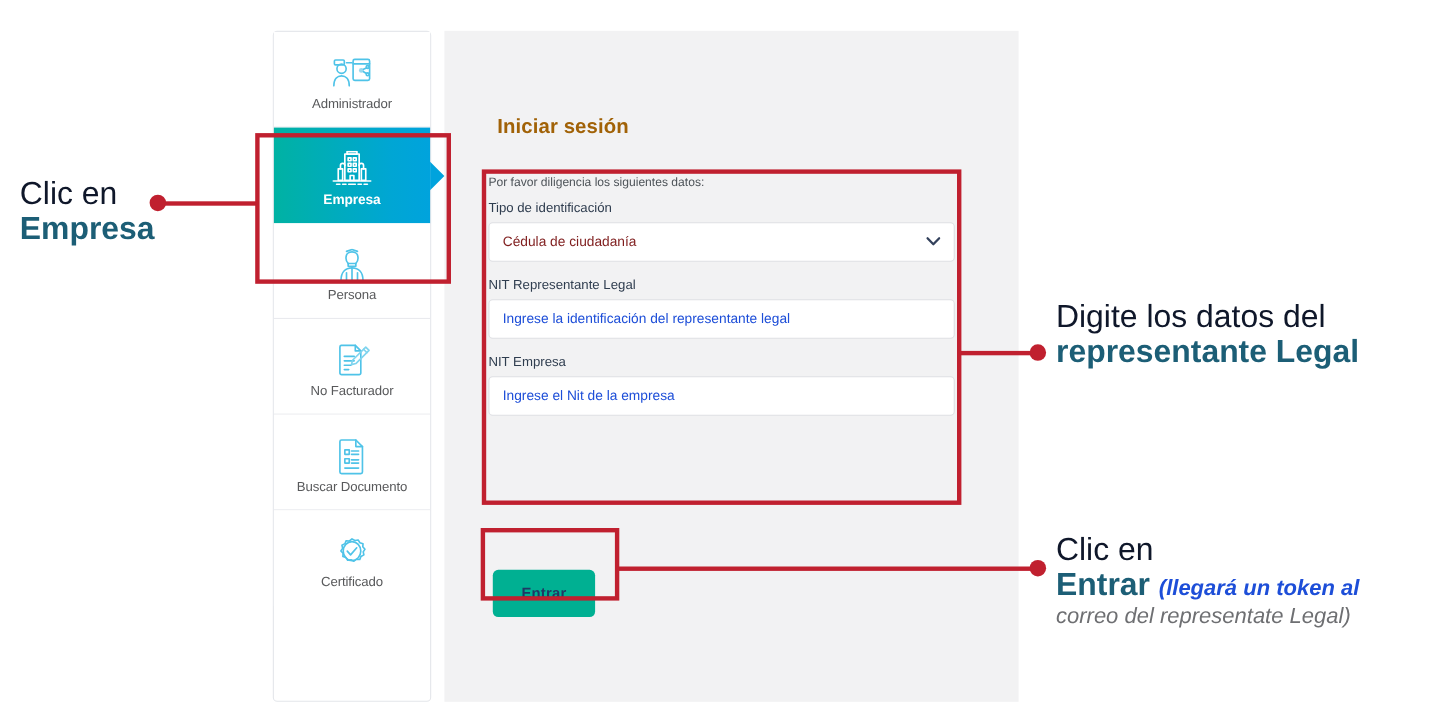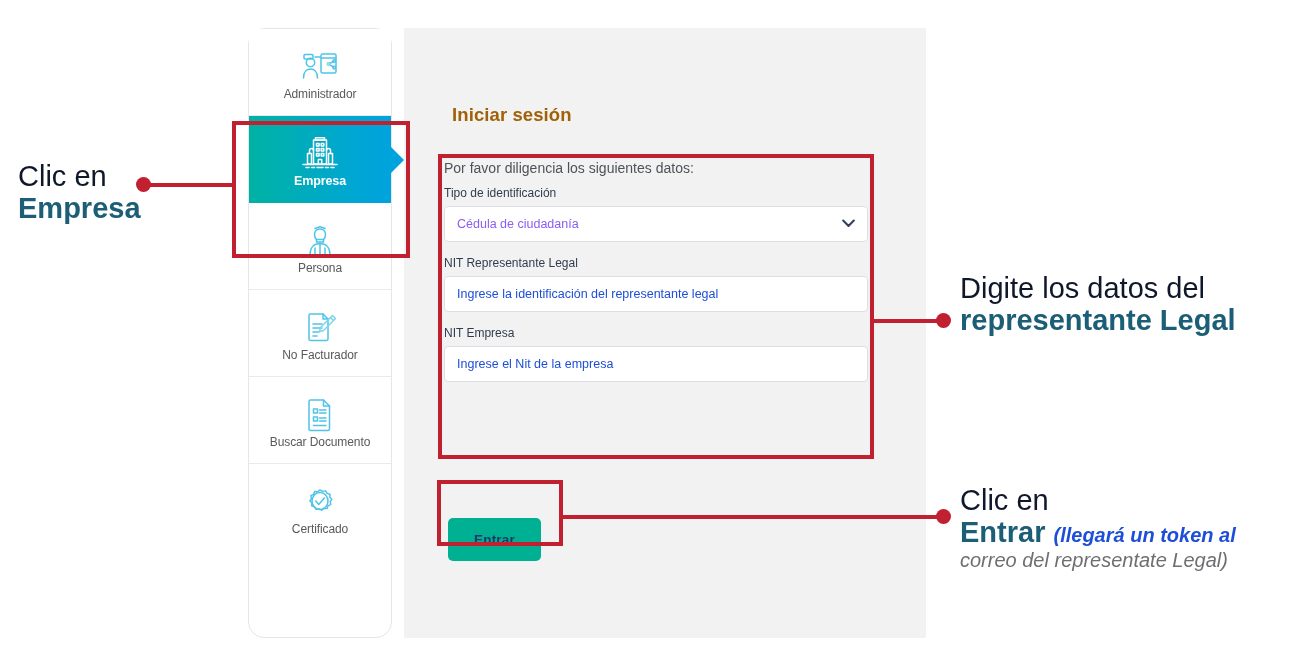--- a/index.html
+++ b/index.html
@@ -37,21 +37,21 @@
 
   
   #sidebar {
     position: absolute;
     left: 0px;
     top: 0px;
     width: 144px;
     height: 610px;
     background: #ffffff;
     border: 1px solid #e4e6ea;
-    border-radius: 16px;
+    border-radius: 4px;
     box-sizing: border-box;
     z-index: 3;
   }
   .side-item {
     position: relative;
     height: 87px;
     box-sizing: border-box;
     border-bottom: 1px solid #e9eaee;
     display: flex;
     flex-direction: column;
@@ -108,21 +108,21 @@
     z-index: 2;
   }
   #form-card {
     position: absolute;
     left: 196px;
     top: 132px;
     width: 424px;
     z-index: 2;
   }
   .hint-line {
-    font-size: 14px;
+    font-size: 11px;
     color: #4d5358;
     margin: 0 0 10px 0;
   }
   .field-label {
     font-size: 12px;
     color: #2f3d4f;
     margin: 0 0 6px 0;
   }
   .field-block { margin-bottom: 14px; }
   .field-block:last-child { margin-bottom: 0; }
@@ -132,21 +132,21 @@
     box-sizing: border-box;
     background: #ffffff;
     border: 1px solid #dedfe3;
     border-radius: 4px;
     display: flex;
     align-items: center;
     padding: 0 12px;
     font-size: 12.5px;
     position: relative;
   }
-  .sel-box .sel-val { color: #8b5cf6; }
+  .sel-box .sel-val { color: #7f1d1d; }
   .inp-box .ph { color: #1d4ed8; }
   .chev {
     position: absolute;
     right: 12px;
     top: 50%;
     transform: translateY(-50%);
     display: block;
   }
 
   #entrar-btn {

